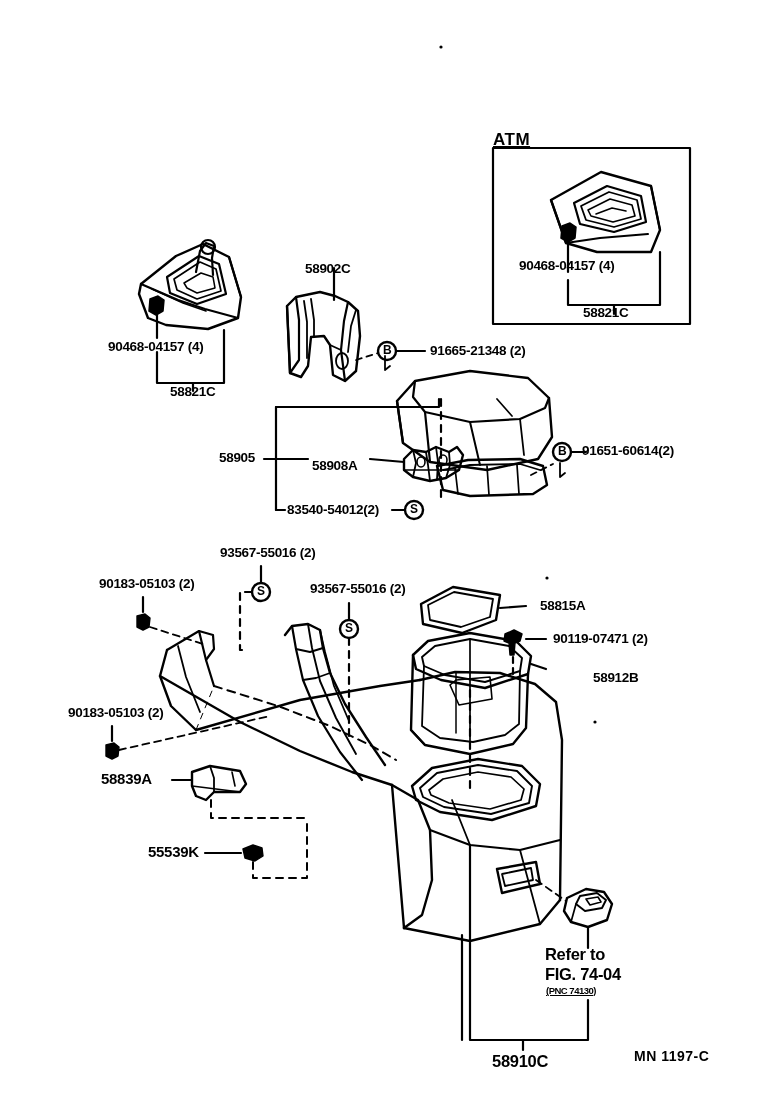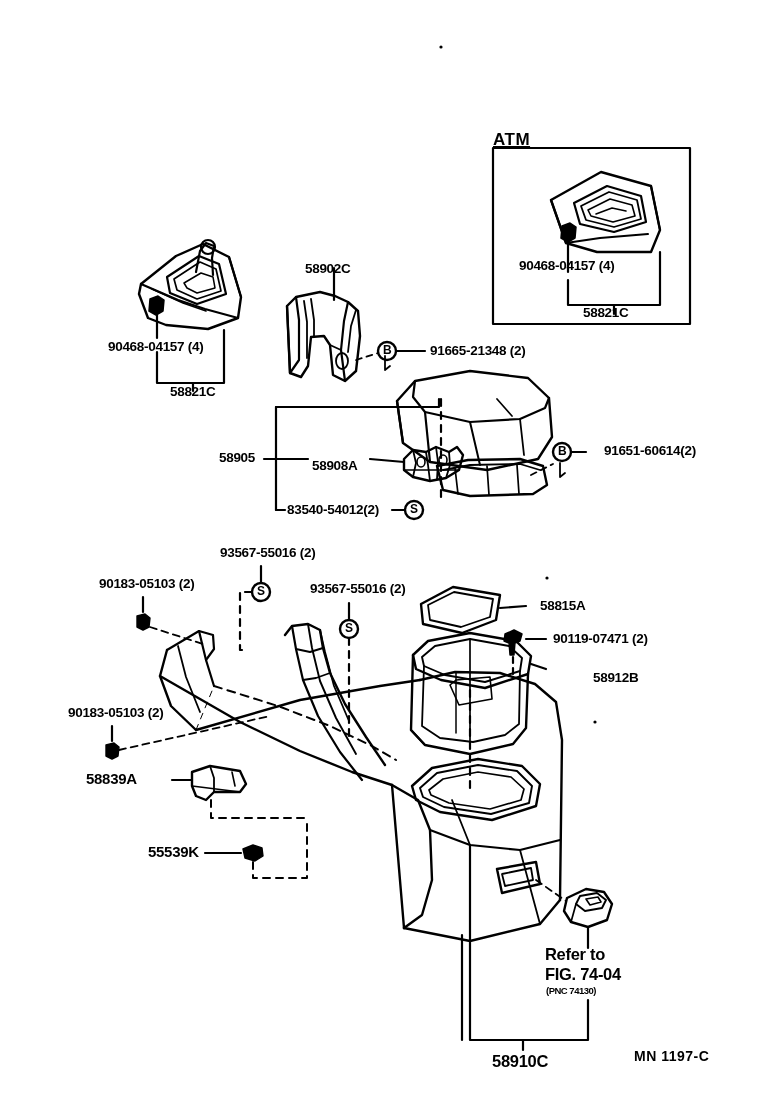--- a/index.html
+++ b/index.html
@@ -248,36 +248,36 @@
 
 <div class="lbl s13" style="left:108px;top:339px;">90468-04157 (4)</div>
 <div class="lbl s13" style="left:170px;top:384px;">58821C</div>
 
 <div class="lbl s13" style="left:305px;top:261px;">58902C</div>
 <div class="lbl s13" style="left:430px;top:343px;">91665-21348 (2)</div>
 
 <div class="lbl s13" style="left:219px;top:450px;">58905</div>
 <div class="lbl s13" style="left:312px;top:458px;">58908A</div>
 <div class="lbl s13" style="left:287px;top:502px;">83540-54012(2)</div>
-<div class="lbl s13" style="left:604px;top:443px;">91651-60614(2)</div>
+<div class="lbl s13" style="left:582px;top:443px;">91651-60614(2)</div>
 
 <div class="lbl s13" style="left:220px;top:545px;">93567-55016 (2)</div>
 <div class="lbl s13" style="left:310px;top:581px;">93567-55016 (2)</div>
 <div class="lbl s13" style="left:99px;top:576px;">90183-05103 (2)</div>
 <div class="lbl s13" style="left:68px;top:705px;">90183-05103 (2)</div>
-<div class="lbl s15" style="left:86px;top:770px;text-align:right;">58839A</div>
+<div class="lbl s15" style="left:101px;top:770px;text-align:right;">58839A</div>
 <div class="lbl s15" style="left:148px;top:843px;">55539K</div>
 <div class="lbl s13" style="left:540px;top:598px;text-align:right;">58815A</div>
 <div class="lbl s13" style="left:553px;top:631px;">90119-07471 (2)</div>
 <div class="lbl s13" style="left:552px;top:670px;margin-left:41px;">58912B</div>
 <div class="lbl s16" style="left:492px;top:1052px;">58910C</div>
 
 <div class="lbl s16" style="left:545px;top:945px;text-align:center;">Refer to</div>
 <div class="lbl s16" style="left:545px;top:965px;">FIG. 74-04</div>
-<div class="lbl s9" style="left:546px;top:985px;">(PNC 74130)</div>
+<div class="lbl s9" style="left:546px;top:985px;text-decoration:underline;">(PNC 74130)</div>
 
 <div class="lbl footer" style="left:610px;top:1048px;">MN  1197-C</div>
 
 <div class="lbl" style="left:383px;top:343px;font-size:12px;">B</div>
 <div class="lbl" style="left:558px;top:444px;font-size:12px;">B</div>
 <div class="lbl" style="left:410px;top:502px;font-size:12px;">S</div>
 <div class="lbl" style="left:257px;top:584px;font-size:12px;">S</div>
 <div class="lbl" style="left:345px;top:621px;font-size:12px;">S</div>
 
 </div>

